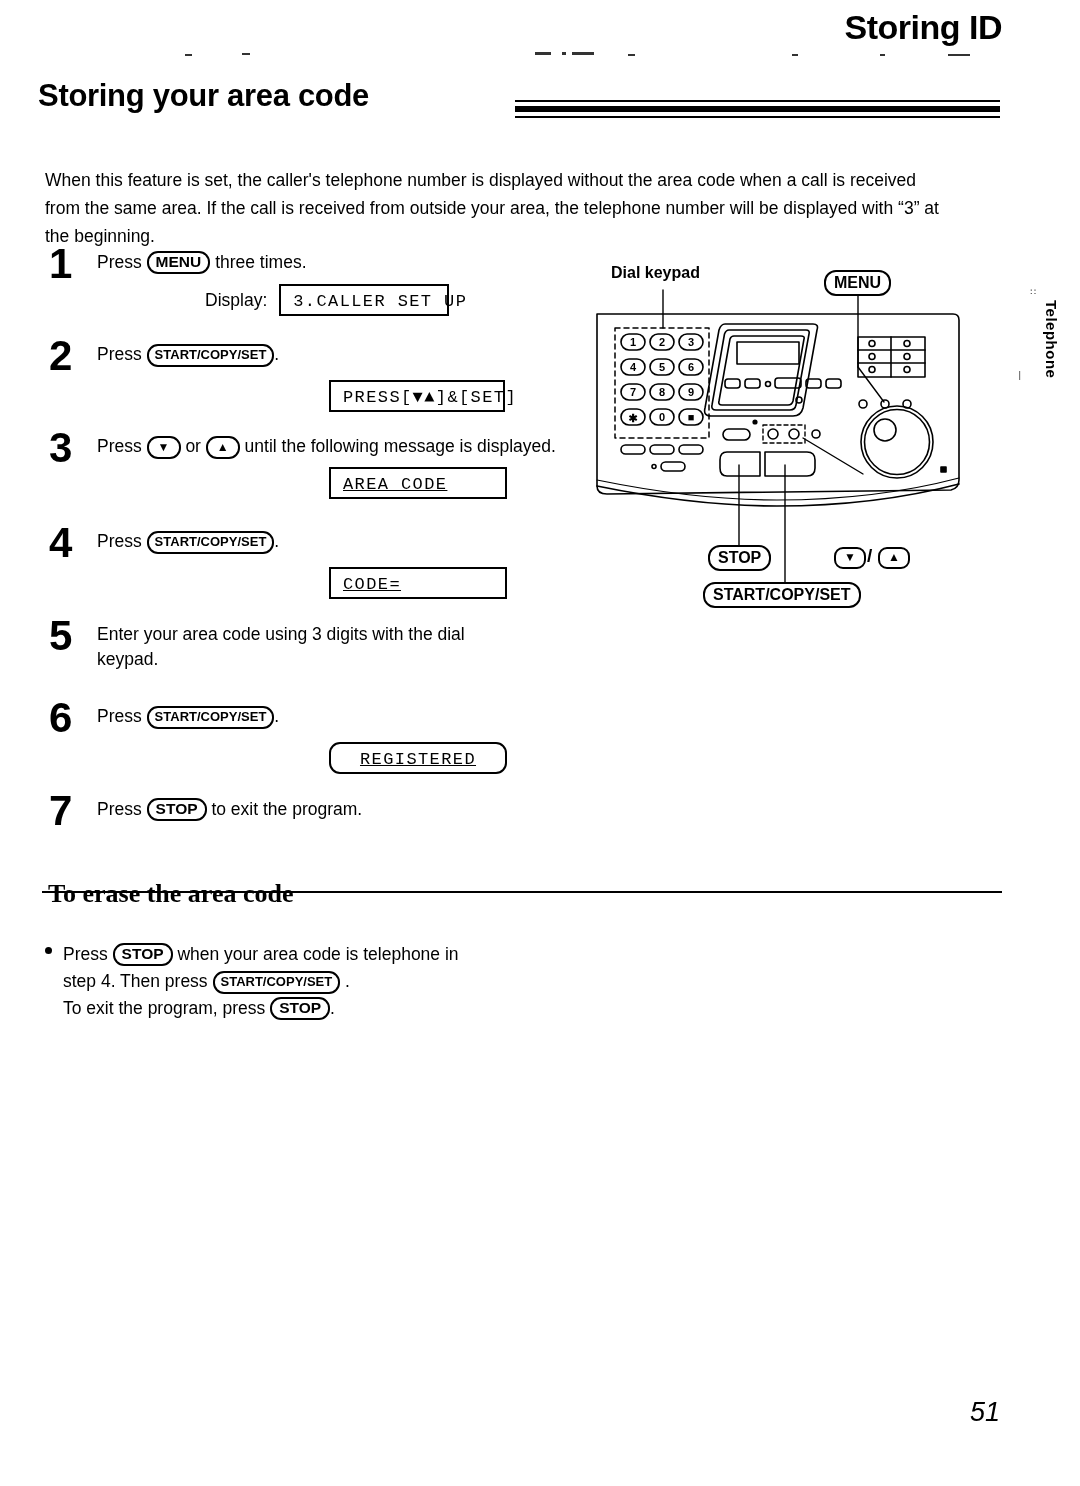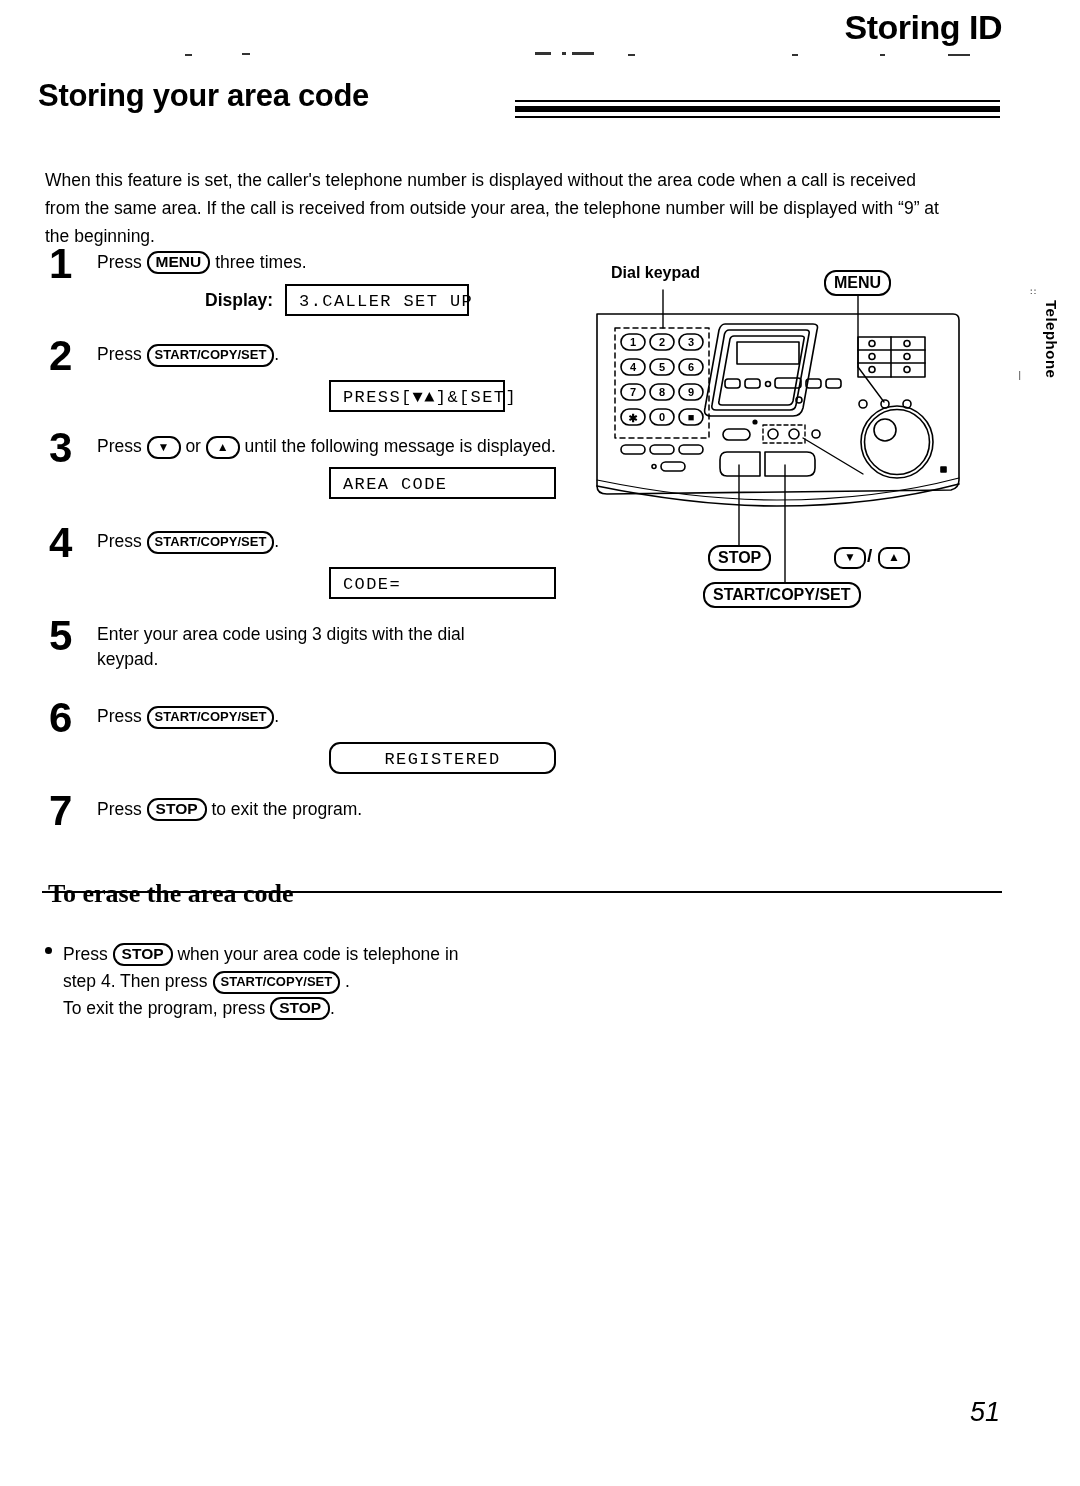--- a/index.html
+++ b/index.html
@@ -129,25 +129,24 @@
     background: #fff;
   }
   .lcd-row {
     display: flex;
     align-items: center;
     margin-top: 7px;
   }
   .lcd-label {
     font-size: 17.5px;
     margin-right: 12px;
-    font-weight: bold;
-  }
-  .lcd.w1 { width: 184px; }
+  }
+  .lcd.w1 { width: 170px; }
   .lcd.w2 { width: 176px; }
-  .lcd.w3 { width: 227px; }
+  .lcd.w3 { width: 178px; text-decoration: underline; }
   .lcd.center { text-align: center; border-radius: 11px; }
 
   
   .divider {
     position: absolute;
     left: 42px; top: 891px;
     width: 960px; height: 2px;
     background: #000;
   }
   .sub-head {
@@ -249,21 +248,21 @@
     <div class="speck" style="left:768px;top:2px; width:22px;"></div>
   </div>
 
   <div class="section-head">Storing your area code</div>
   <div class="head-rules">
     <div class="r1"></div>
       <div class="r2"></div>
       <div class="r3"></div>
   </div>
 
-  <p class="intro">When this feature is set, the caller's telephone number is displayed without the area code when a call is received from the same area. If the call is received from outside your area, the telephone number will be displayed with “9” at the beginning.</p>
+  <p class="intro">When this feature is set, the caller's telephone number is displayed without the area code when a call is received from the same area. If the call is received from outside your area, the telephone number will be displayed with “3” at the beginning.</p>
 
   <div class="steps">
 
     <div class="step" style="height:92px;">
       <div class="step-num">1</div>
       <div class="step-body">
         <span>Press</span>
         <span class="key">MENU</span>
         <span>three times.</span>
         <div class="lcd-row" style="margin-left:108px; margin-top:9px;">

